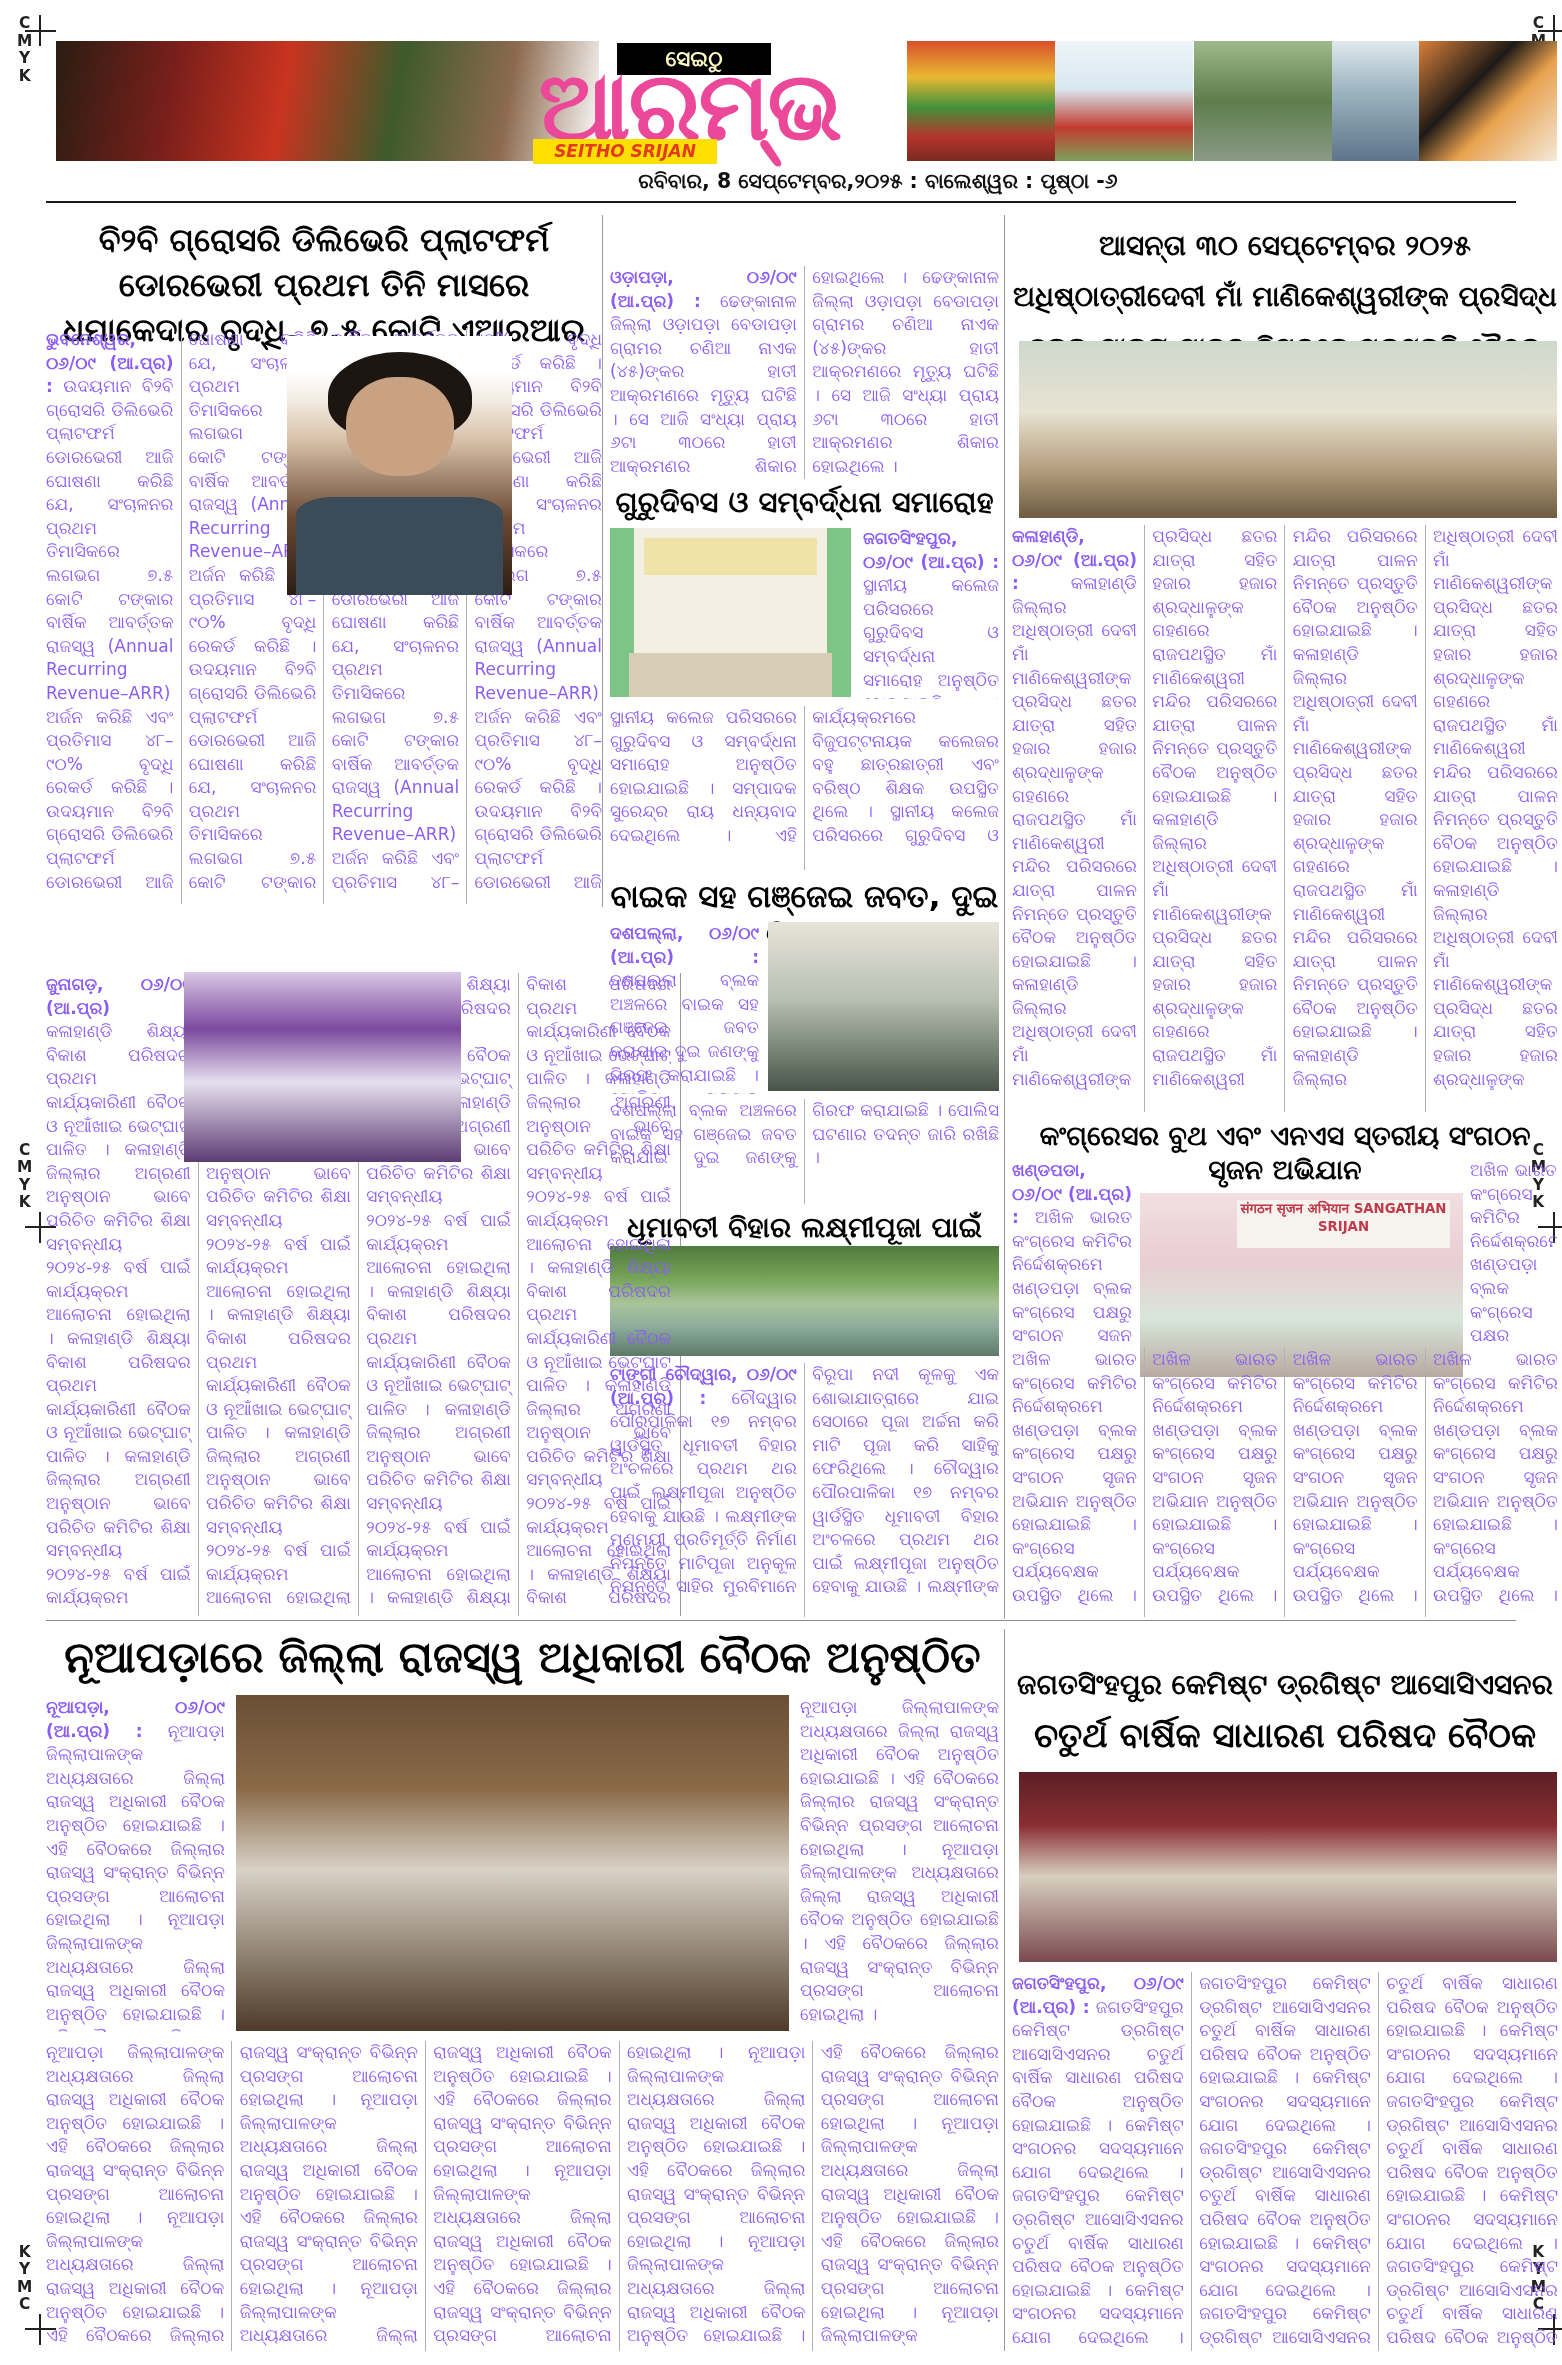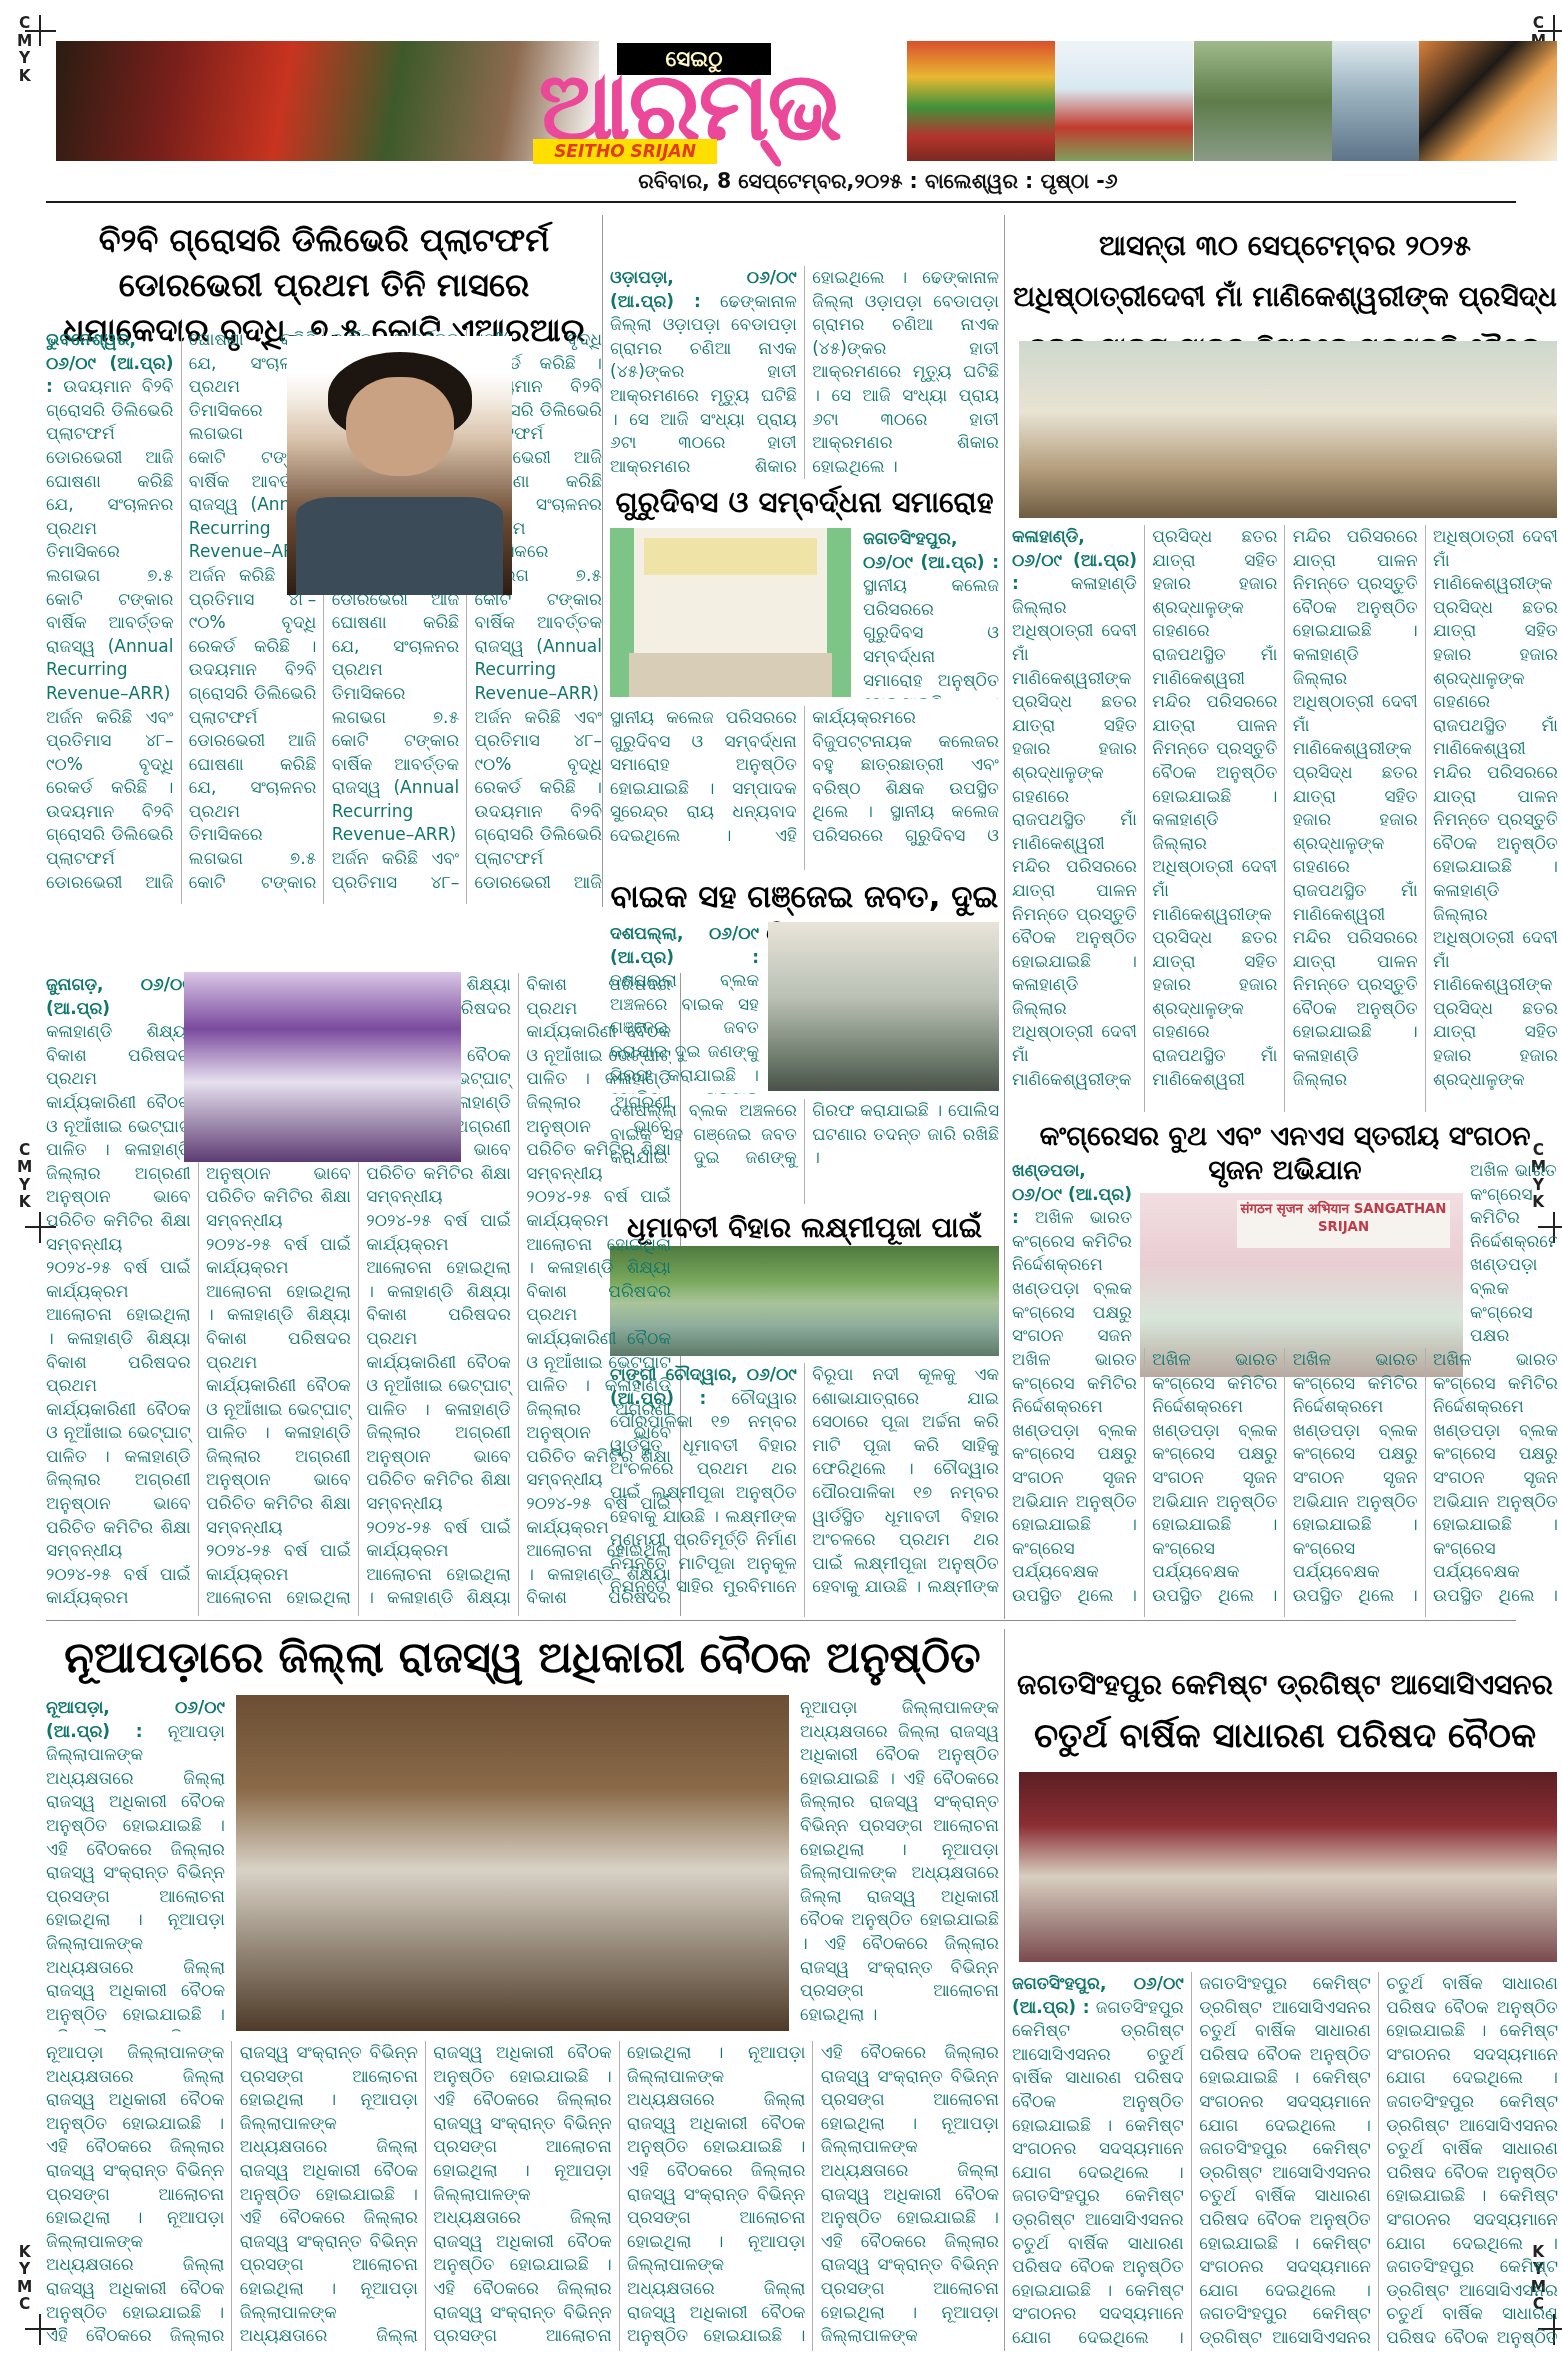--- a/index.html
+++ b/index.html
@@ -28,21 +28,21 @@
   .logo-badge{position:absolute;left:533px;top:139px;width:184px;height:24.6px;background:#ffdf00;
       color:#e23b22;font-size:17px;font-weight:700;font-style:italic;text-align:center;line-height:24.6px;}
   .mh-dateline{position:absolute;left:558px;top:169px;width:640px;text-align:center;
       font-size:20.5px;font-weight:700;}
   .hrule{position:absolute;background:#1a1a1a;height:2px;}
   .vrule{position:absolute;background:#9a9a9a;width:1px;}
   
   .headline{position:absolute;font-weight:700;color:#000;text-align:center;}
   
   .body-block{position:absolute;font-size:17px;line-height:23.6px;text-align:justify;
-      overflow:hidden;color:#0f766e;}
+      overflow:hidden;color:#8b5cf6;}
   .cols-2{column-count:2;column-gap:15.4px;column-rule:0.5px solid #b0b0b0;}
   .cols-3{column-count:3;column-gap:15.4px;column-rule:0.5px solid #b0b0b0;}
   .cols-4{column-count:4;column-gap:15.4px;column-rule:0.5px solid #b0b0b0;}
   .cols-5{column-count:5;column-gap:15.4px;column-rule:0.5px solid #b0b0b0;}
   .dateline{font-weight:700;}
   
   .photo{position:absolute;overflow:hidden;}
   .ph-portrait{background:linear-gradient(180deg,#ffffff 0 14%,#f4ede4 24%,#d9c2ab 40%,#6b4a33 70%,#2b1d14);}
   .ph-portrait .hair{position:absolute;left:18%;top:6%;width:64%;height:34%;background:#1d1510;border-radius:50% 50% 40% 40%;}
   .ph-portrait .face{position:absolute;left:26%;top:16%;width:48%;height:38%;background:#c9a183;border-radius:46%;}

